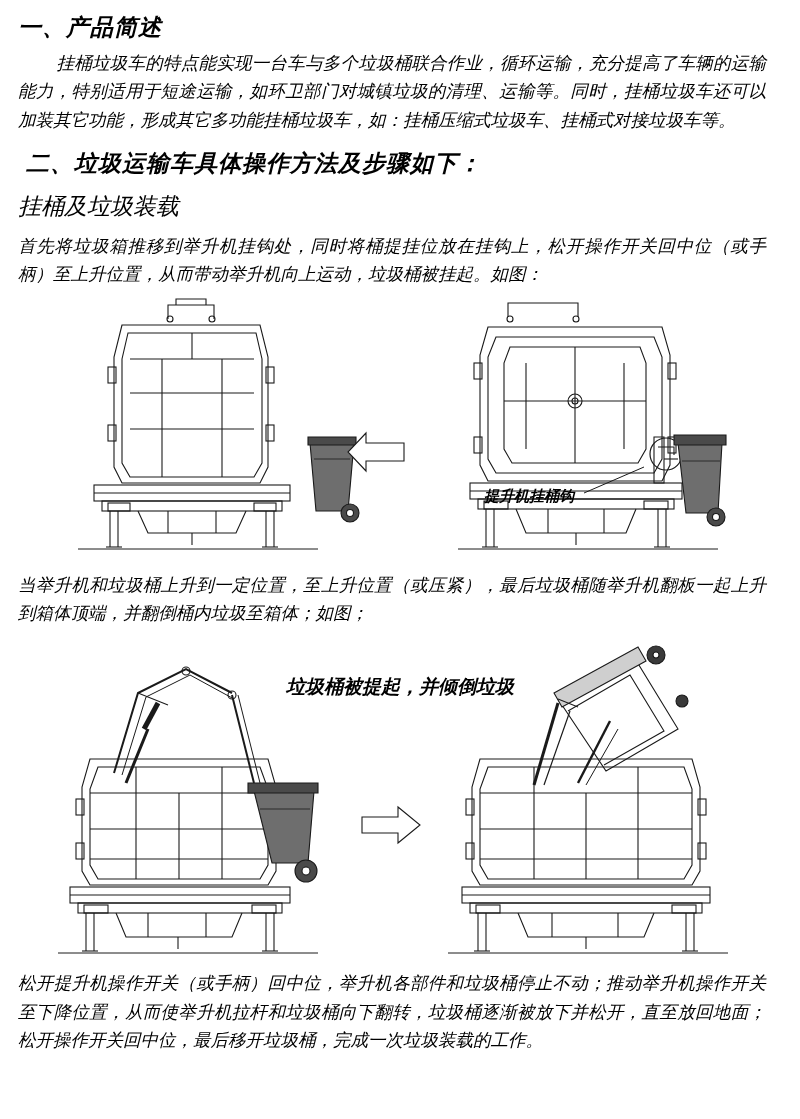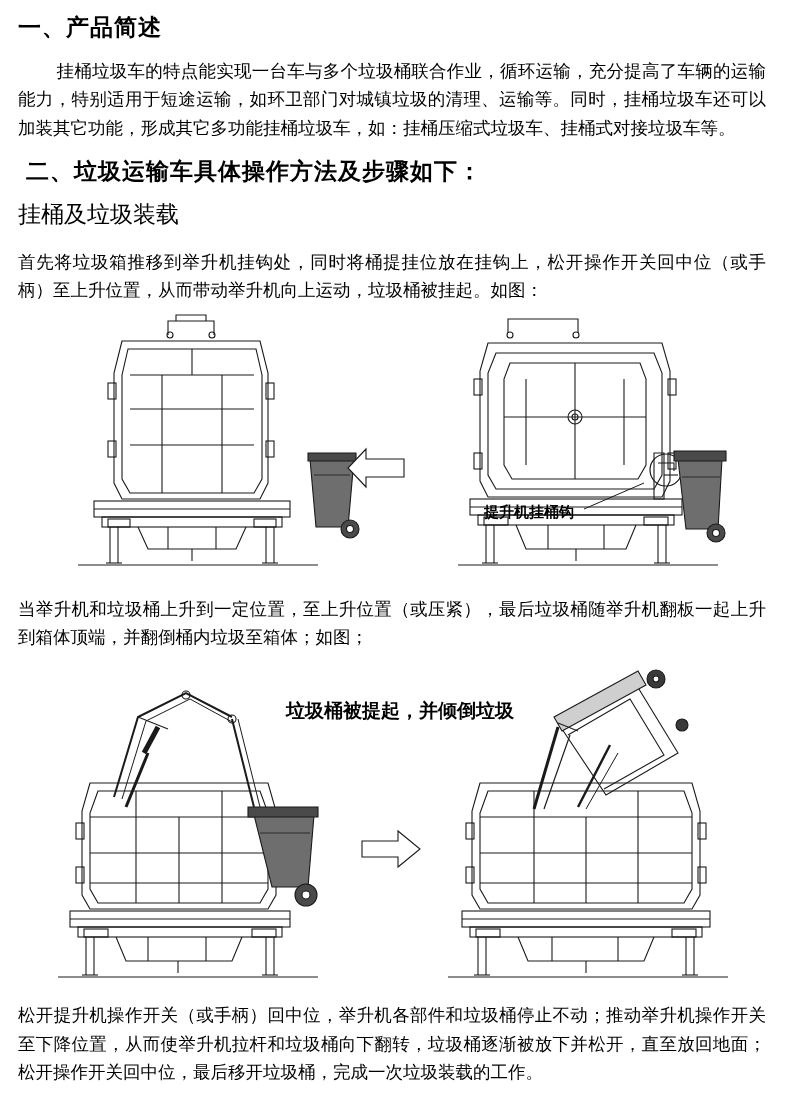--- a/index.html
+++ b/index.html
@@ -14,36 +14,37 @@
     color: #000000;
     position: relative;
     overflow: hidden;
   }
   .page {
     width: 800px;
     height: 1066px;
     position: relative;
     box-sizing: border-box;
     padding: 6px 34px 0 18px;
+    font-style: italic;
   }
   h1.section-title {
     font-family: "DejaVu Serif", "Liberation Serif", serif;
     font-size: 23px;
     font-weight: bold;
     margin: 6px 0 2px 0;
     letter-spacing: 1px;
   }
   h1.section-title.second {
     margin-top: 14px;
     padding-left: 8px;
   }
   p.body-text {
     font-size: 17.5px;
     line-height: 1.62;
-    margin: 14px 0 0 0;
+    margin: 6px 0 0 0;
     text-align: justify;
     text-justify: inter-ideograph;
   }
   p.indent {
     text-indent: 2.2em;
   }
   .sub-head {
     font-size: 23px;
     line-height: 1.6;
     margin: 10px 0 0 0;

